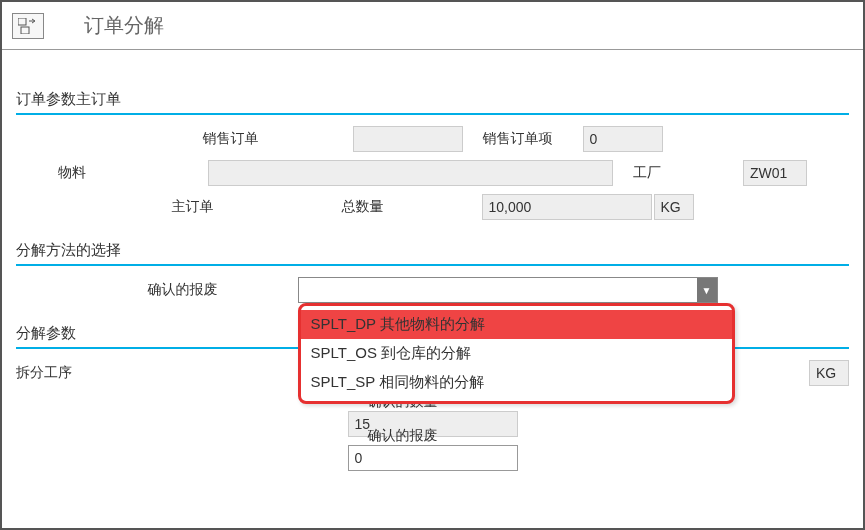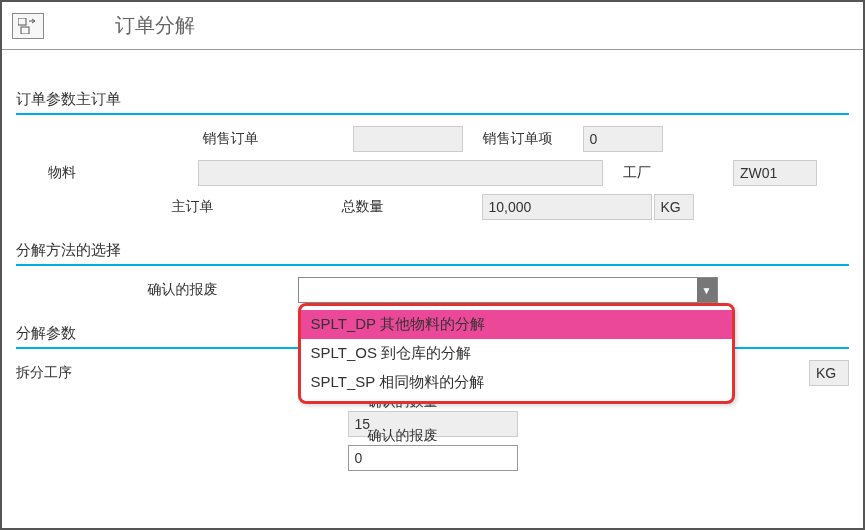--- a/index.html
+++ b/index.html
@@ -13,21 +13,20 @@
     border: 2px solid #555;
     overflow: hidden;
     position: relative;
   }
   .header-bar {
     height: 48px;
     display: flex;
     align-items: center;
     border-bottom: 1px solid #999;
     padding-left: 10px;
-    gap: 31px;
   }
   .icon-box {
     width: 32px;
     height: 26px;
     border: 1px solid #888;
     display: flex;
     align-items: center;
     justify-content: center;
     background: #f7f7f7;
     margin-right: 40px;
@@ -109,21 +108,21 @@
     z-index: 100;
     padding: 4px 0;
     box-shadow: 2px 2px 4px rgba(0,0,0,0.15);
   }
   .dd-item {
     padding: 5px 10px;
     cursor: pointer;
     font-size: 15px;
   }
   .dd-item.selected {
-    background: #ec4899;
+    background: #ef4444;
   }
   .behind-row {
     display: flex;
     align-items: center;
     margin-bottom: 6px;
     height: 28px;
     flex-direction: column;
   }
   .spacer-col { width: 350px; }
 </style>
@@ -153,21 +152,21 @@
       <div class="gap"></div>
       <div class="lbl-narrow">销售订单项</div>
       <div class="inp" style="width:80px">0</div>
     </div>
 
     <div class="row">
       <div class="lbl">物料</div>
       <div class="inp" style="width:405px"></div>
       <div style="width:20px"></div>
       <div style="width:110px">工厂</div>
-      <div class="inp" style="width:84px">ZW01</div>
+      <div class="inp" style="width:64px">ZW01</div>
     </div>
 
     <div class="row">
       <div class="lbl">主订单</div>
       <div style="width:20px"></div>
       <div style="width:140px">总数量</div>
       <div class="inp" style="width:170px">10,000</div>
       <div class="inp" style="width:40px;margin-left:2px">KG</div>
     </div>
   </div>

